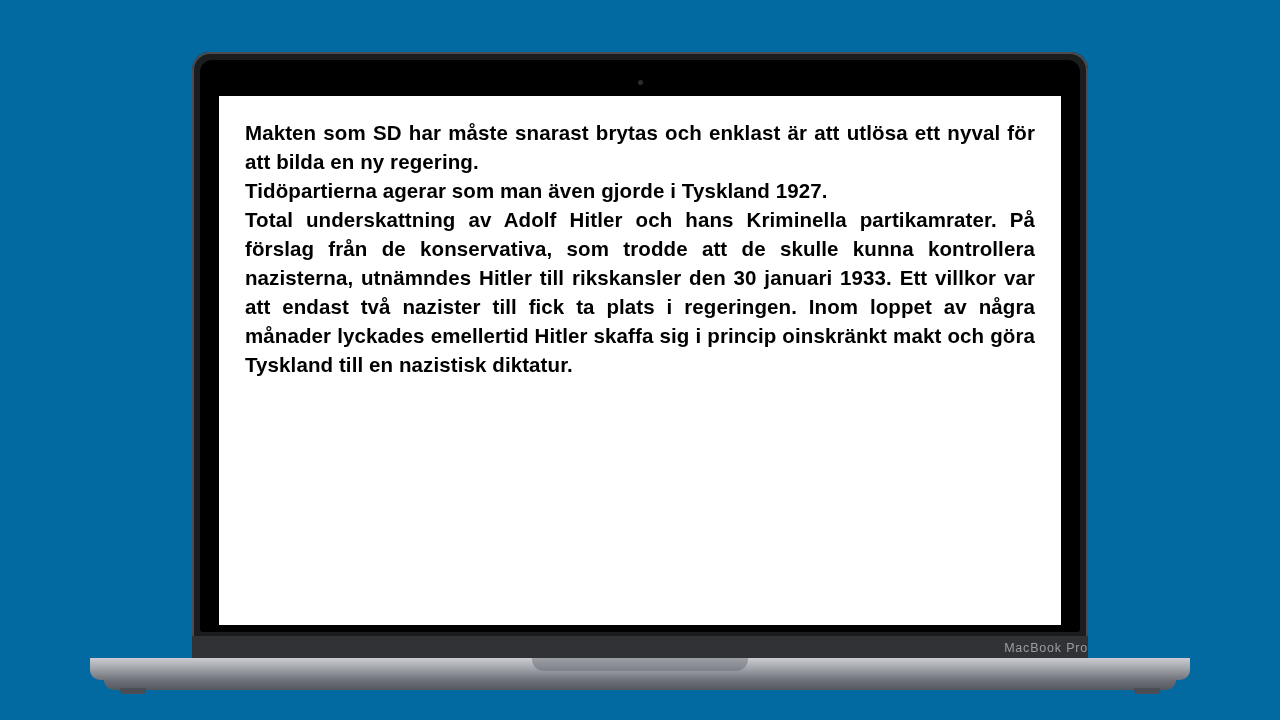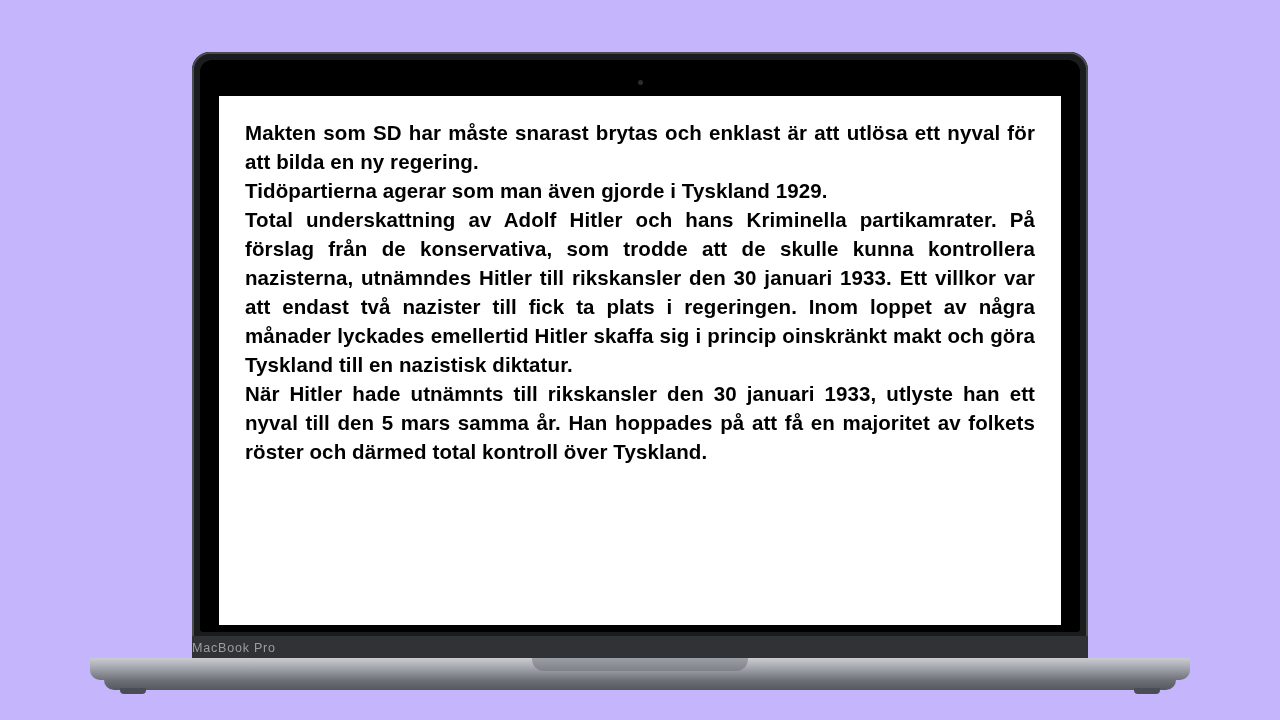--- a/index.html
+++ b/index.html
@@ -9,21 +9,21 @@
     height: 720px;
     background: #ffffff;
     font-family: "Liberation Sans", sans-serif;
     overflow: hidden;
   }
 
   .stage {
     position: relative;
     width: 1280px;
     height: 720px;
-    background: #c4b5fd;
+    background: #0369a1;
   }
 
   
   .laptop {
     position: absolute;
     left: 0;
     top: 0;
     width: 1280px;
     height: 720px;
   }
@@ -104,21 +104,21 @@
     height: 28px;
     background: #303236;
     border-radius: 0 0 6px 6px;
   }
 
   .chin-label {
     position: absolute;
     left: 0;
     right: 0;
     top: 5px;
-    text-align: left;
+    text-align: right;
     color: #9a9da3;
     font-size: 12.5px;
     font-family: "Liberation Sans", sans-serif;
     letter-spacing: 0.8px;
   }
 
   .base {
     position: absolute;
     left: 90px;
     top: 658px;
@@ -179,23 +179,22 @@
 
     <div class="lid">
       <div class="lid-inner">
         <div class="camera"></div>
       </div>
     </div>
 
     <div class="screen">
       <div class="doc">
         <p>Makten som SD har måste snarast brytas och enklast är att utlösa ett nyval för att bilda en ny regering.</p>
-        <p class="last-line-normal">Tidöpartierna agerar som man även gjorde i Tyskland 1929.</p>
+        <p class="last-line-normal">Tidöpartierna agerar som man även gjorde i Tyskland 1927.</p>
         <p>Total underskattning av Adolf Hitler och hans Kriminella partikamrater. På förslag från de konservativa, som trodde att de skulle kunna kontrollera nazisterna, utnämndes Hitler till rikskansler den 30 januari 1933. Ett villkor var att endast två nazister till fick ta plats i regeringen. Inom loppet av några månader lyckades emellertid Hitler skaffa sig i princip oinskränkt makt och göra Tyskland till en nazistisk diktatur.</p>
-        <p>När Hitler hade utnämnts till rikskansler den 30 januari 1933, utlyste han ett nyval till den 5 mars samma år. Han hoppades på att få en majoritet av folkets röster och därmed total kontroll över Tyskland.</p>
       </div>
     </div>
 
     <div class="chin">
       <div class="chin-label">MacBook Pro</div>
     </div>
 
     <div class="base-edge"></div>
     <div class="base"></div>
     <div class="notch"></div>

